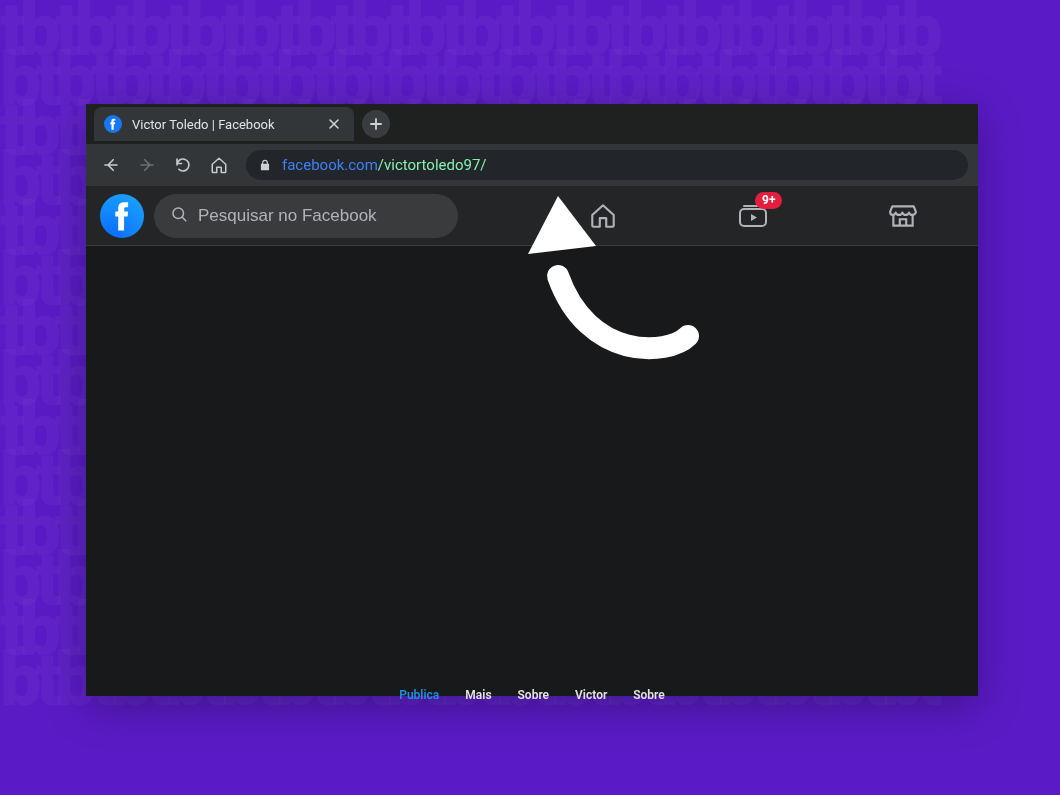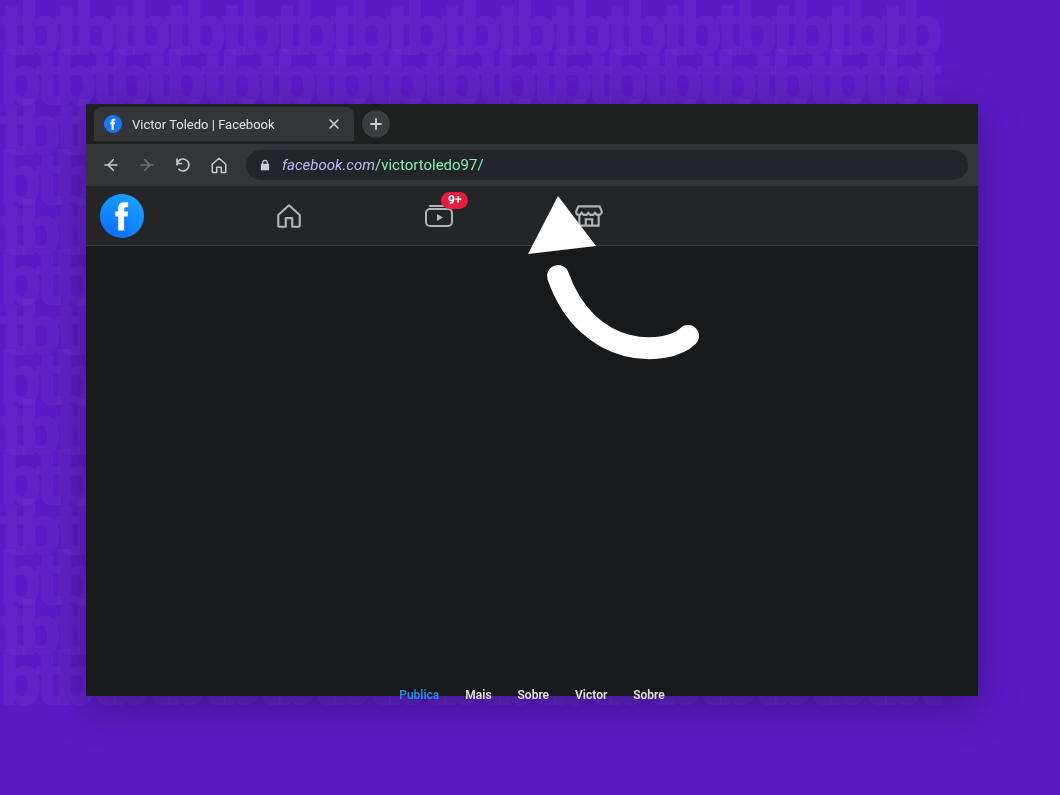--- a/index.html
+++ b/index.html
@@ -94,21 +94,21 @@
     background: #22252a;
     border-radius: 15px;
     display: flex; align-items: center;
     padding: 0 12px;
     gap: 10px;
     color: #cbd0d4;
     font-size: 15px;
     margin-left: 6px;
   }
   .addr .lock-ic { color: #cbd0d4; flex: 0 0 14px; display:flex; }
-  .addr .domain { color: #c4b5fd; font-style: italic; }
+  .addr .domain { color: #3b82f6; }
   .addr .path { color: #86efac; }
 
   
   .fb-header {
     height: 60px;
     background: #242526;
     display: flex;
     align-items: center;
     padding-left: 14px;
     position: relative;
@@ -280,20 +280,29 @@
         <defs>
           <radialGradient id="g1" cx="20%" cy="110%" r="120%">
             <stop offset="0%" stop-color="#0866ff"></stop>
             <stop offset="100%" stop-color="#19a0ff"></stop>
           </radialGradient>
         </defs>
         <circle cx="18" cy="18" r="18" fill="url(#g1)"></circle>
         <path fill="#fff" d="M22.9 18.4h-3.2v11.5h-4.8V18.4h-2.4v-4.1h2.4v-2.7c0-3.1 1.4-4.9 5-4.9h3.1v4.1h-1.9c-1.2 0-1.3.5-1.3 1.4v2.1h3.2l-.4 4.1z"></path>
       </svg>
     </span>
+    <div class="fb-search">
+      <span>
+        <svg width="18" height="18" viewBox="0 0 24 24" fill="none">
+            <circle cx="11" cy="11" r="7" stroke="#b0b3b8" stroke-width="2"></circle>
+            <path stroke="#b0b3b8" stroke-width="2" stroke-linecap="round" d="M21 21l-4.3-4.3"></path>
+          </svg>
+      </span>
+      <input type="text" placeholder="Pesquisar no Facebook" style="">
+    </div>
 
     <div class="nav-icons">
       <div class="nav-item">
         <span>
         <svg width="30" height="30" viewBox="0 0 28 28" fill="none">
               <path stroke="#b0b3b8" stroke-width="2" stroke-linejoin="round" d="M4 13 14 4l10 9v10a1 1 0 0 1-1 1h-6v-8h-6v8H5a1 1 0 0 1-1-1V13z"></path>
             </svg>
         </span>
       </div>
       <div class="nav-item">

